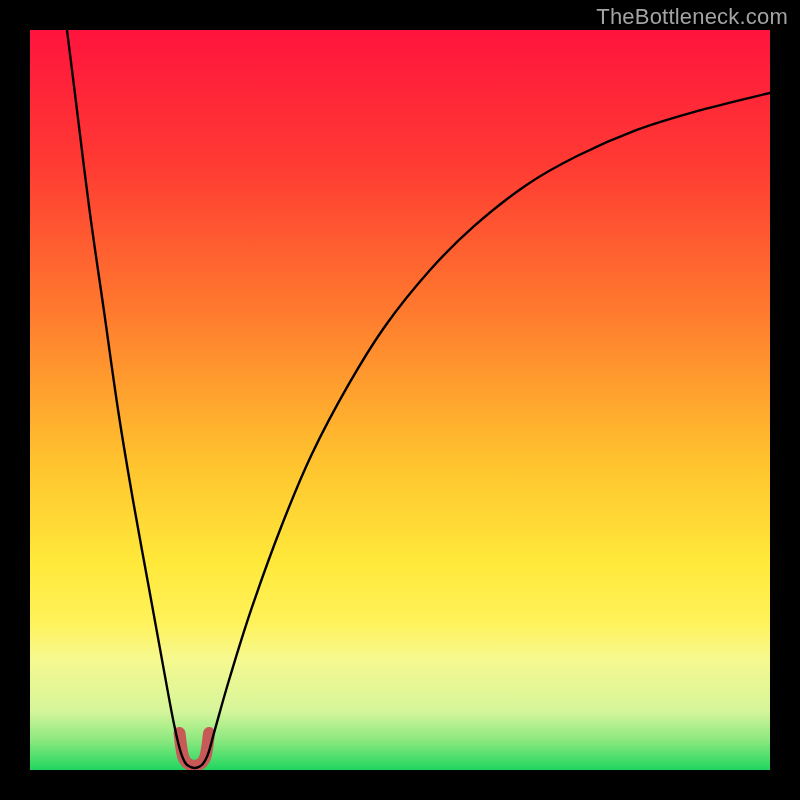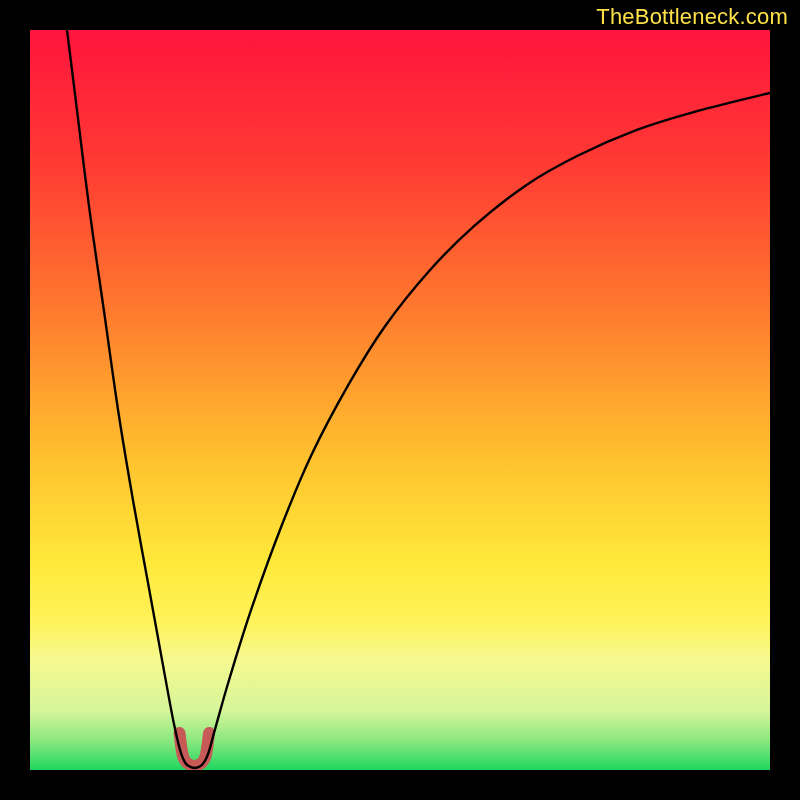--- a/index.html
+++ b/index.html
@@ -22,21 +22,21 @@
     left: 30px;
     top: 30px;
     width: 740px;
     height: 740px;
     overflow: hidden;
   }
   .watermark {
     position: absolute;
     top: 4px;
     right: 12px;
-    color: #fde047;
+    color: #a3a3a3;
     font-size: 22px;
     font-weight: 400;
     letter-spacing: 0.2px;
   }
   svg { display: block; }
 </style>
 </head>
 <body>
 
 <div class="frame">

